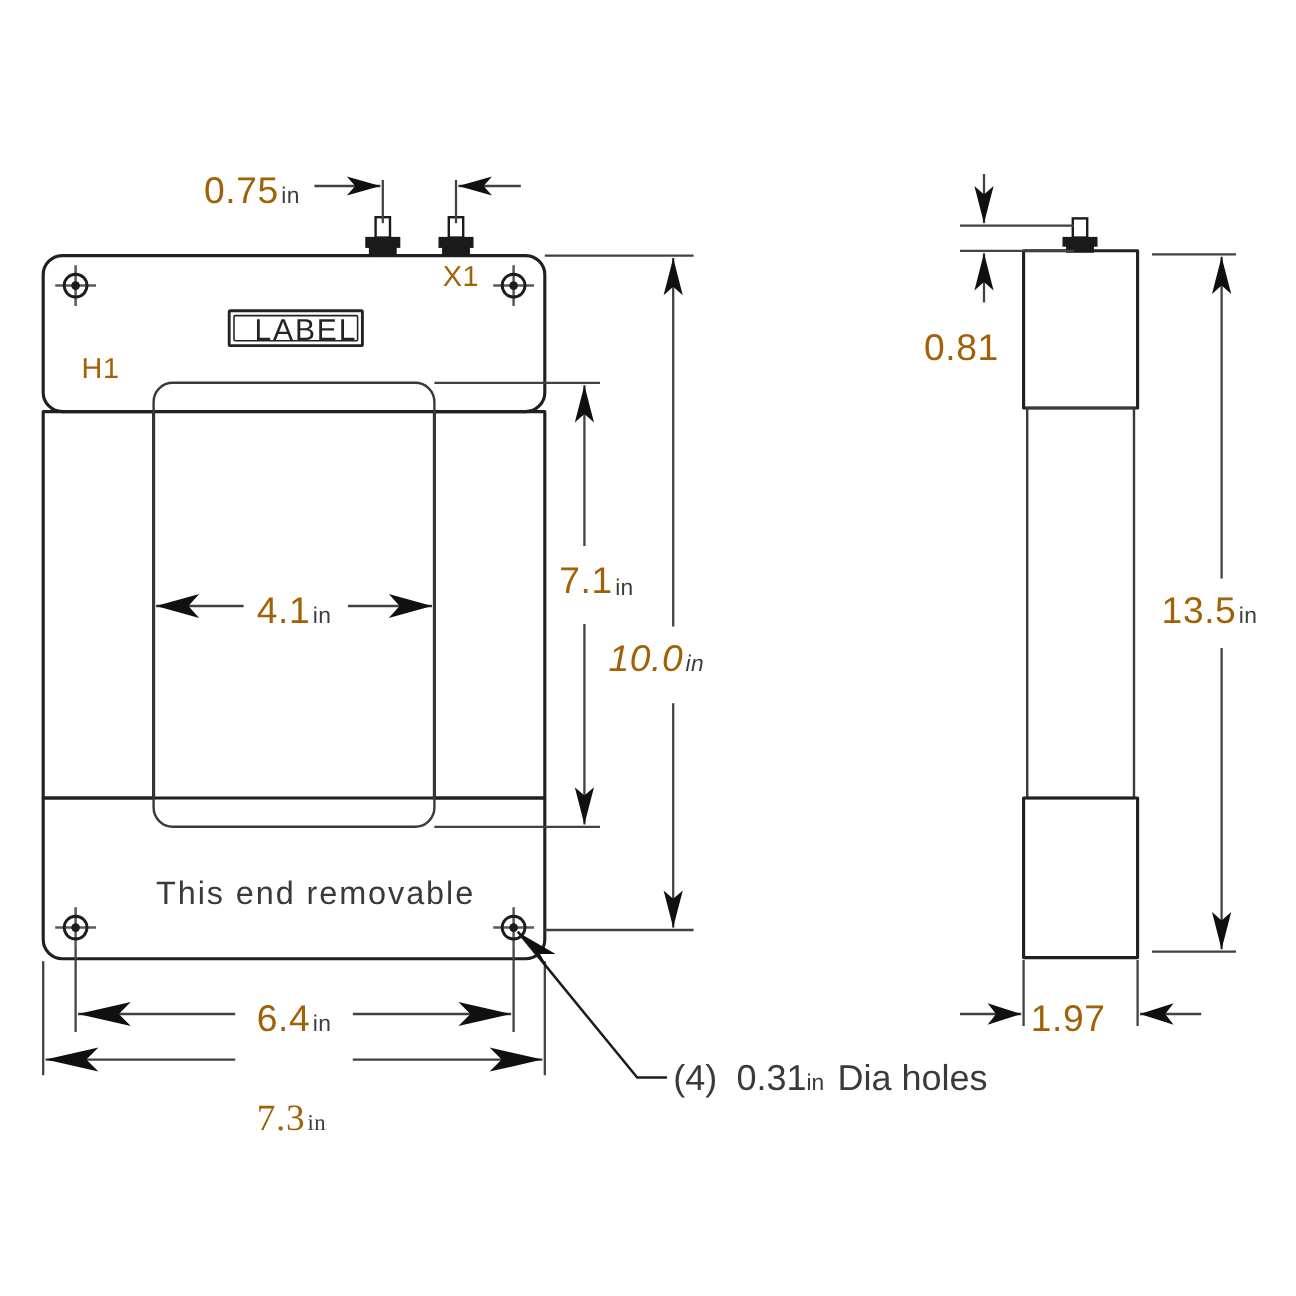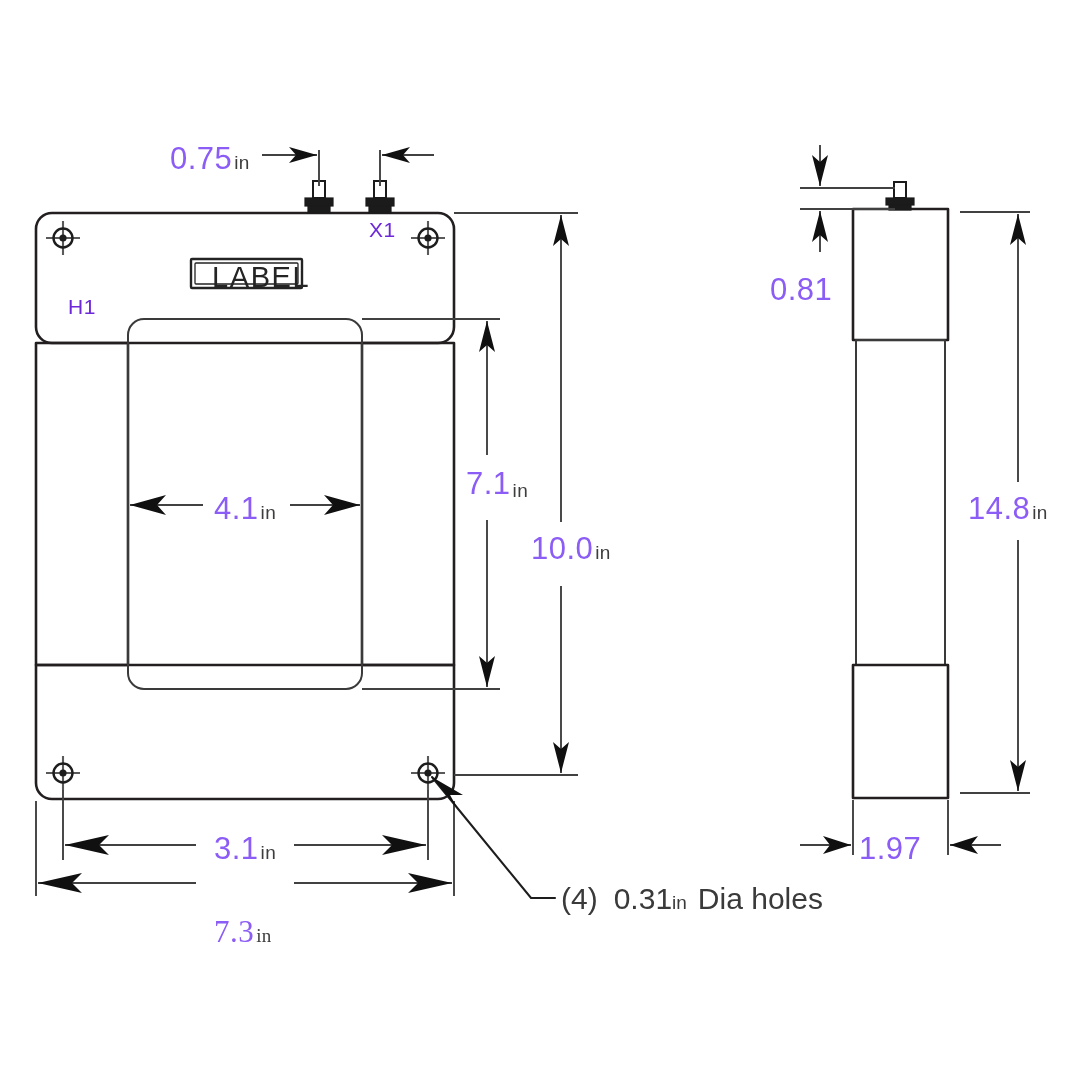--- a/index.html
+++ b/index.html
@@ -102,46 +102,46 @@
   .txt {
     position: absolute;
     color: #434343;
     white-space: nowrap;
     line-height: 1;
     font-family: "Liberation Sans", sans-serif;
   }
   .dim-val {
     font-size: 31px;
     letter-spacing: 0.5px;
-    color: #8b5cf6;
+    color: #a16207;
   }
   .dim-unit {
     font-size: 19px;
     color: #3d3d3d;
     letter-spacing: 0.3px;
   }
   .dim-wrap {
     position: absolute;
     display: flex;
     align-items: baseline;
     gap: 2px;
     white-space: nowrap;
   }
   .note-txt {
     font-size: 27px;
     color: #3a3a3a;
     letter-spacing: 1.6px;
   }
   .small-tag {
-    font-size: 21px;
-    color: #6d28d9;
+    font-size: 24px;
+    color: #a16207;
     letter-spacing: 0.5px;
   }
   .label-txt {
-    font-size: 29px;
+    font-size: 25px;
     color: #242424;
     letter-spacing: 1.6px;
   }
   .hole-note {
     position: absolute;
     display: flex;
     align-items: baseline;
     gap: 0px;
     white-space: nowrap;
     font-size: 30px;
@@ -331,28 +331,29 @@
   <div class="dim-wrap" style="left:214px; top:491px;">
     <span class="dim-val">4.1</span>
     <span class="dim-unit">in</span>
   </div>
 
   <div class="dim-wrap" style="left:466px; top:466px;align-items:flex-end;">
     <span class="dim-val">7.1</span>
     <span class="dim-unit">in</span>
   </div>
 
-  <div class="dim-wrap" style="left:531px; top:531px;">
+  <div class="dim-wrap" style="left:507px; top:531px;font-style:italic;">
     <span class="dim-val">10.0</span>
     <span class="dim-unit">in</span>
   </div>
 
+  <div class="txt note-txt" style="left:130px; top:731px;">This  end  removable</div>
 
   <div class="dim-wrap" style="left:214px; top:831px;">
-    <span class="dim-val">3.1</span>
+    <span class="dim-val">6.4</span>
     <span class="dim-unit">in</span>
   </div>
 
   <div class="dim-wrap" style="left:214px; top:914px;font-family:Liberation Serif, serif;">
     <span class="dim-val">7.3</span>
     <span class="dim-unit">in</span>
   </div>
 
   <div class="hole-note" style="left:561px; top:882px;">
     <span>(4)</span>
@@ -362,21 +363,21 @@
     <span class="sp2"></span>
     <span>Dia  holes</span>
   </div>
 
   <div class="dim-wrap" style="left:770px; top:272px;">
     <span class="dim-val">0.81</span>
     <span class="dim-unit"></span>
   </div>
 
   <div class="dim-wrap" style="left:968px; top:491px;">
-    <span class="dim-val">14.8</span>
+    <span class="dim-val">13.5</span>
     <span class="dim-unit">in</span>
   </div>
 
   <div class="dim-wrap" style="left:859px; top:831px;">
     <span class="dim-val">1.97</span>
     <span class="dim-unit"></span>
   </div>
 
 </div>
 

